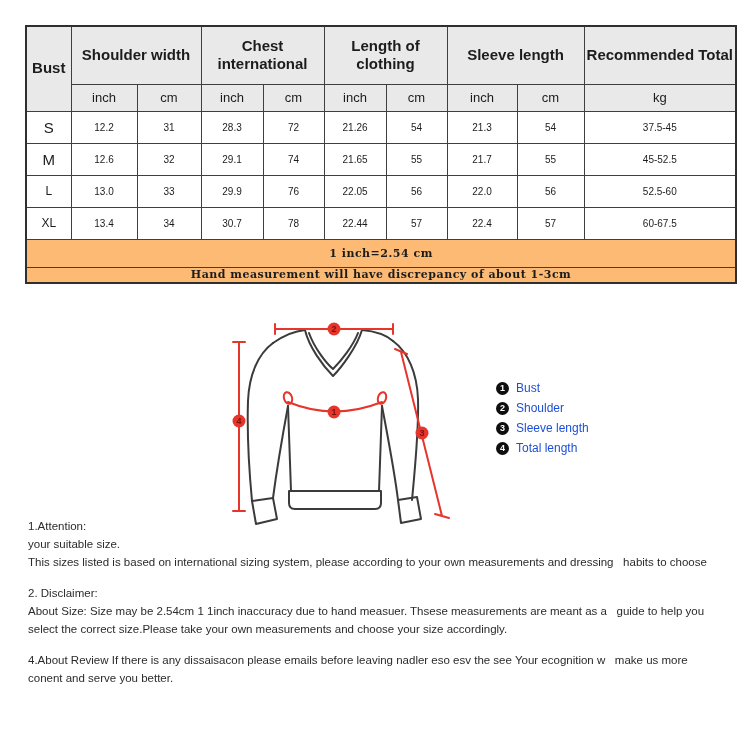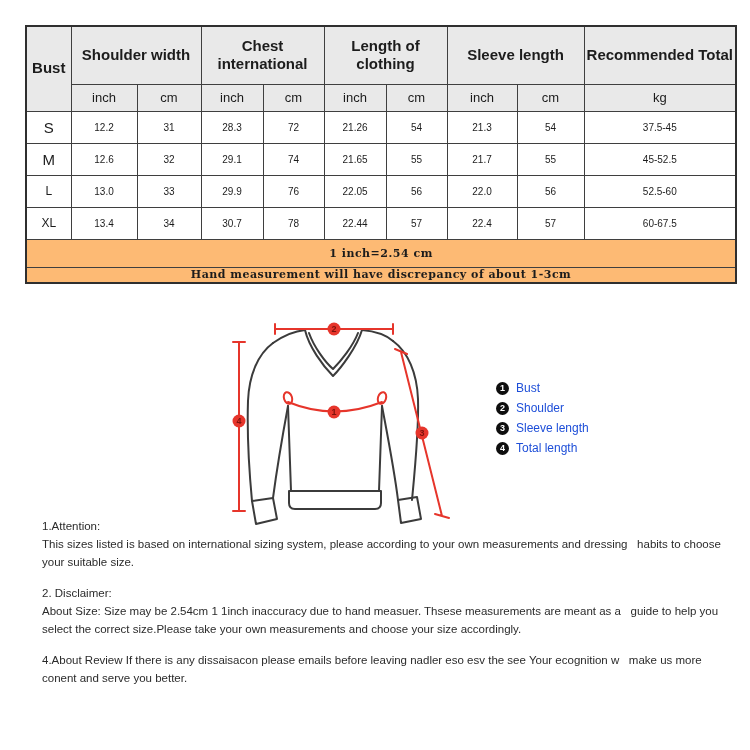--- a/index.html
+++ b/index.html
@@ -48,21 +48,21 @@
     width: 13px; height: 13px; border-radius: 50%; background: #0e0e0e;
     color: #ffffff; font-size: 9px; font-weight: bold;
     display: flex; align-items: center; justify-content: center; flex: 0 0 13px;
   }
   .legend-label { font-size: 12px; color: #1d4ed8; }
 
   
   .notes { position: absolute; left: 28px; top: 517px; width: 715px; }
   .note-para { margin-bottom: 13px; }
   .note-line {
-    white-space: pre; font-size: 11.5px; line-height: 18px; color: #2b2b2b; margin-left: 14px;
+    white-space: pre; font-size: 11.5px; line-height: 18px; color: #2b2b2b;
   }
 </style>
 </head>
 <body>
 
 <div class="chart-wrap">
   <table class="size-chart">
     <colgroup>
       <col style="width:45px">
         <col style="width:66px">
@@ -216,22 +216,22 @@
   </div>
   <div class="legend-item">
     <span class="legend-num">4</span>
     <span class="legend-label">Total length</span>
   </div>
 </div>
 
 <div class="notes">
   <div class="note-para">
     <div class="note-line">1.Attention:</div>
+    <div class="note-line">your suitable size.</div>
     <div class="note-line">This sizes listed is based on international sizing system, please according to your own measurements and dressing   habits to choose</div>
-    <div class="note-line">your suitable size.</div>
   </div>
   <div class="note-para">
     <div class="note-line">2. Disclaimer:</div>
     <div class="note-line">About Size: Size may be 2.54cm 1 1inch inaccuracy due to hand measuer. Thsese measurements are meant as a   guide to help you</div>
     <div class="note-line">select the correct size.Please take your own measurements and choose your size accordingly.</div>
   </div>
   <div class="note-para">
     <div class="note-line">4.About Review If there is any dissaisacon please emails before leaving nadler eso esv the see Your ecognition w   make us more</div>
     <div class="note-line">conent and serve you better.</div>
   </div>

